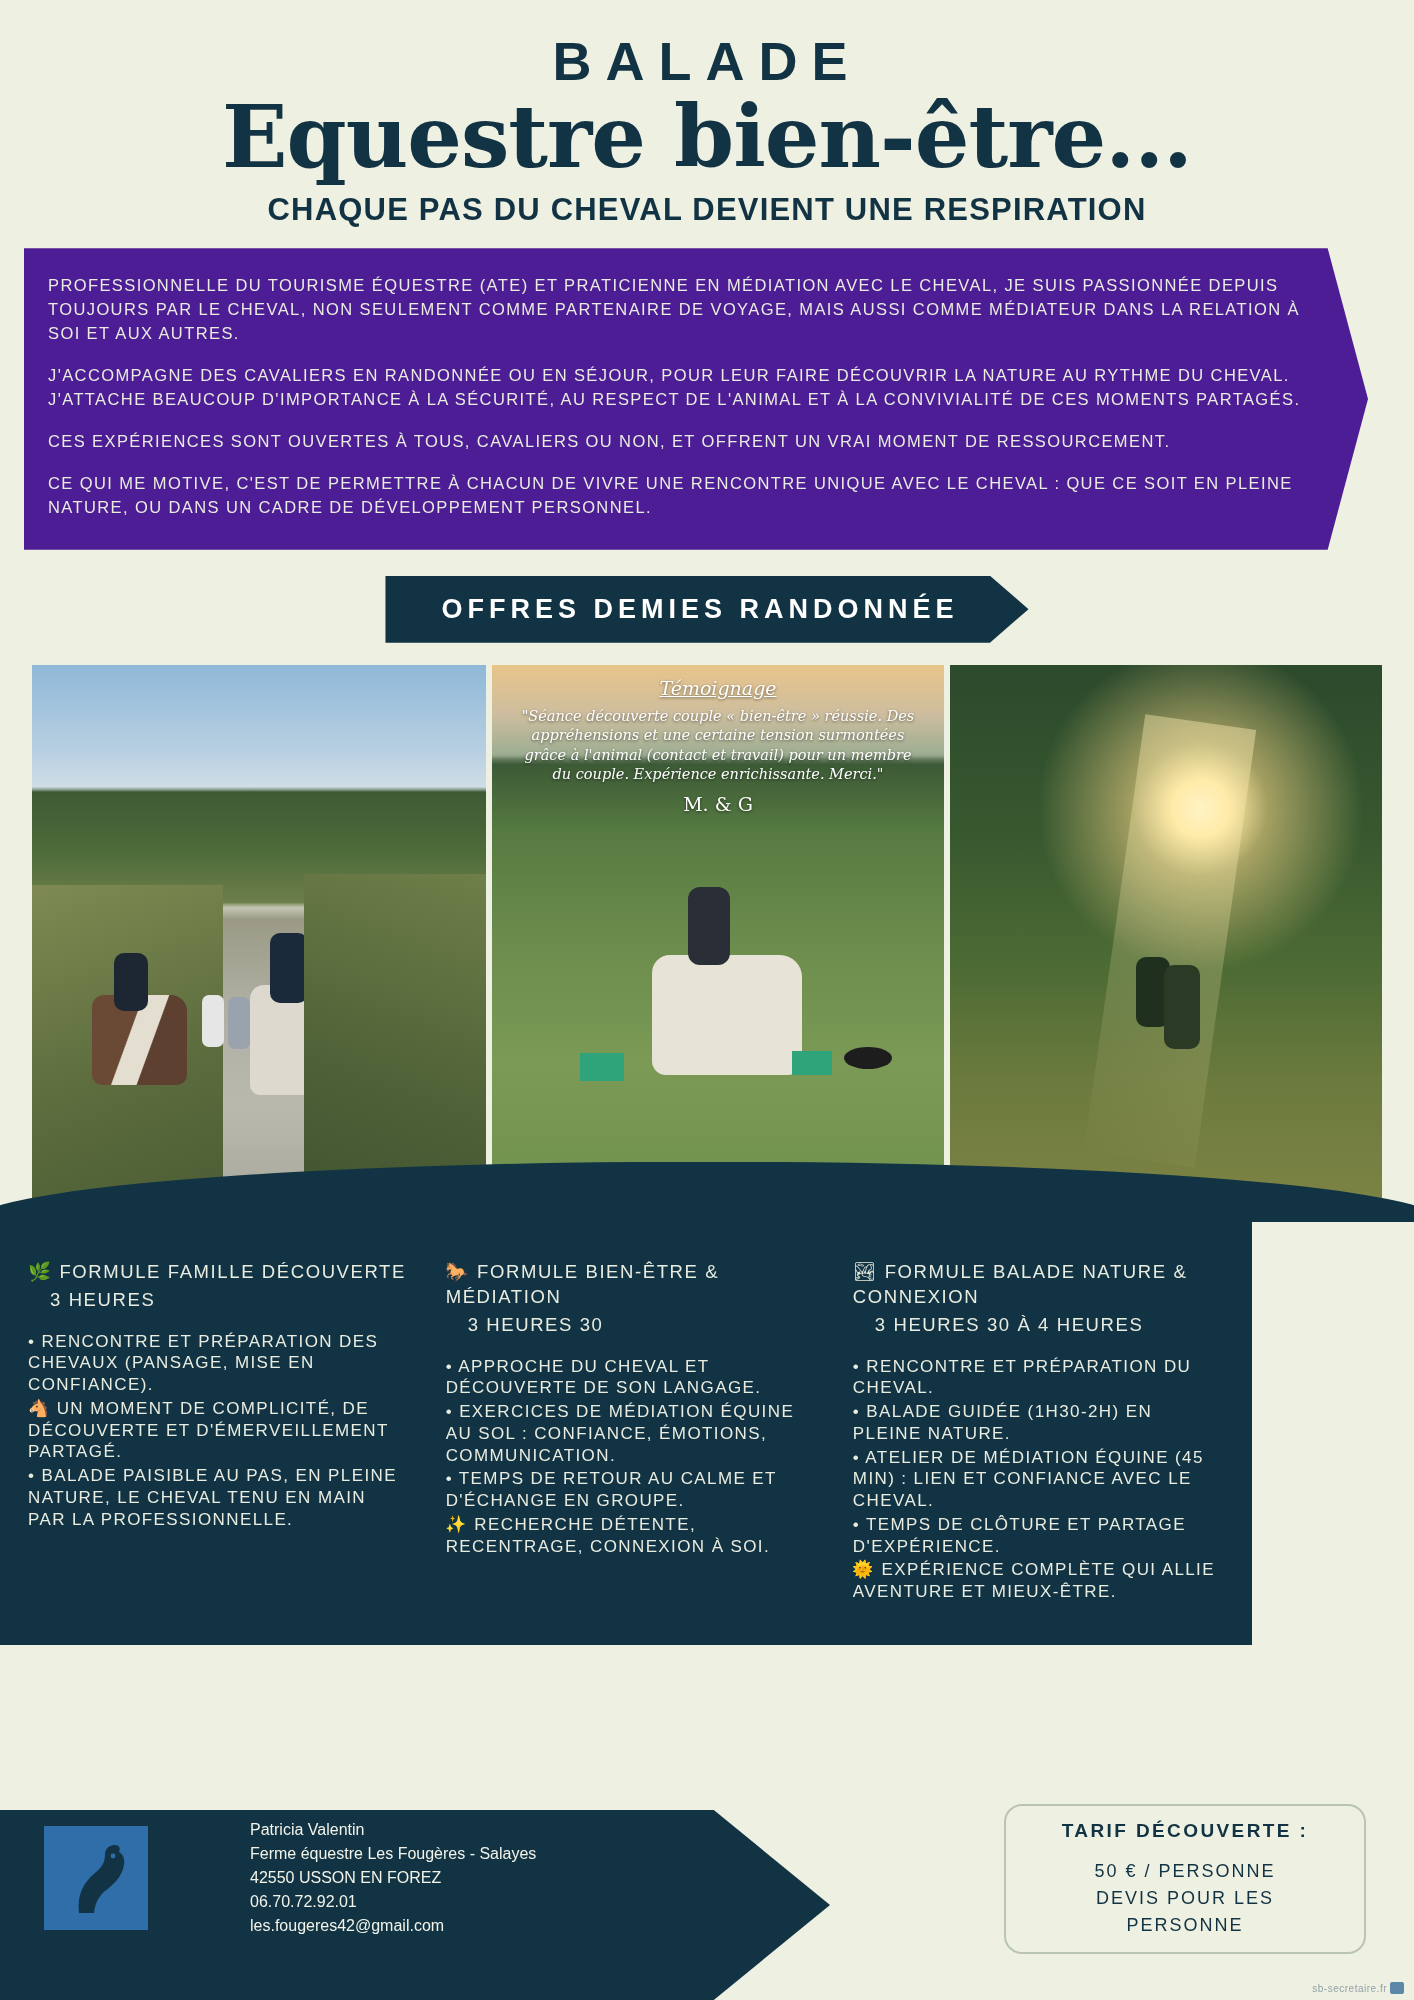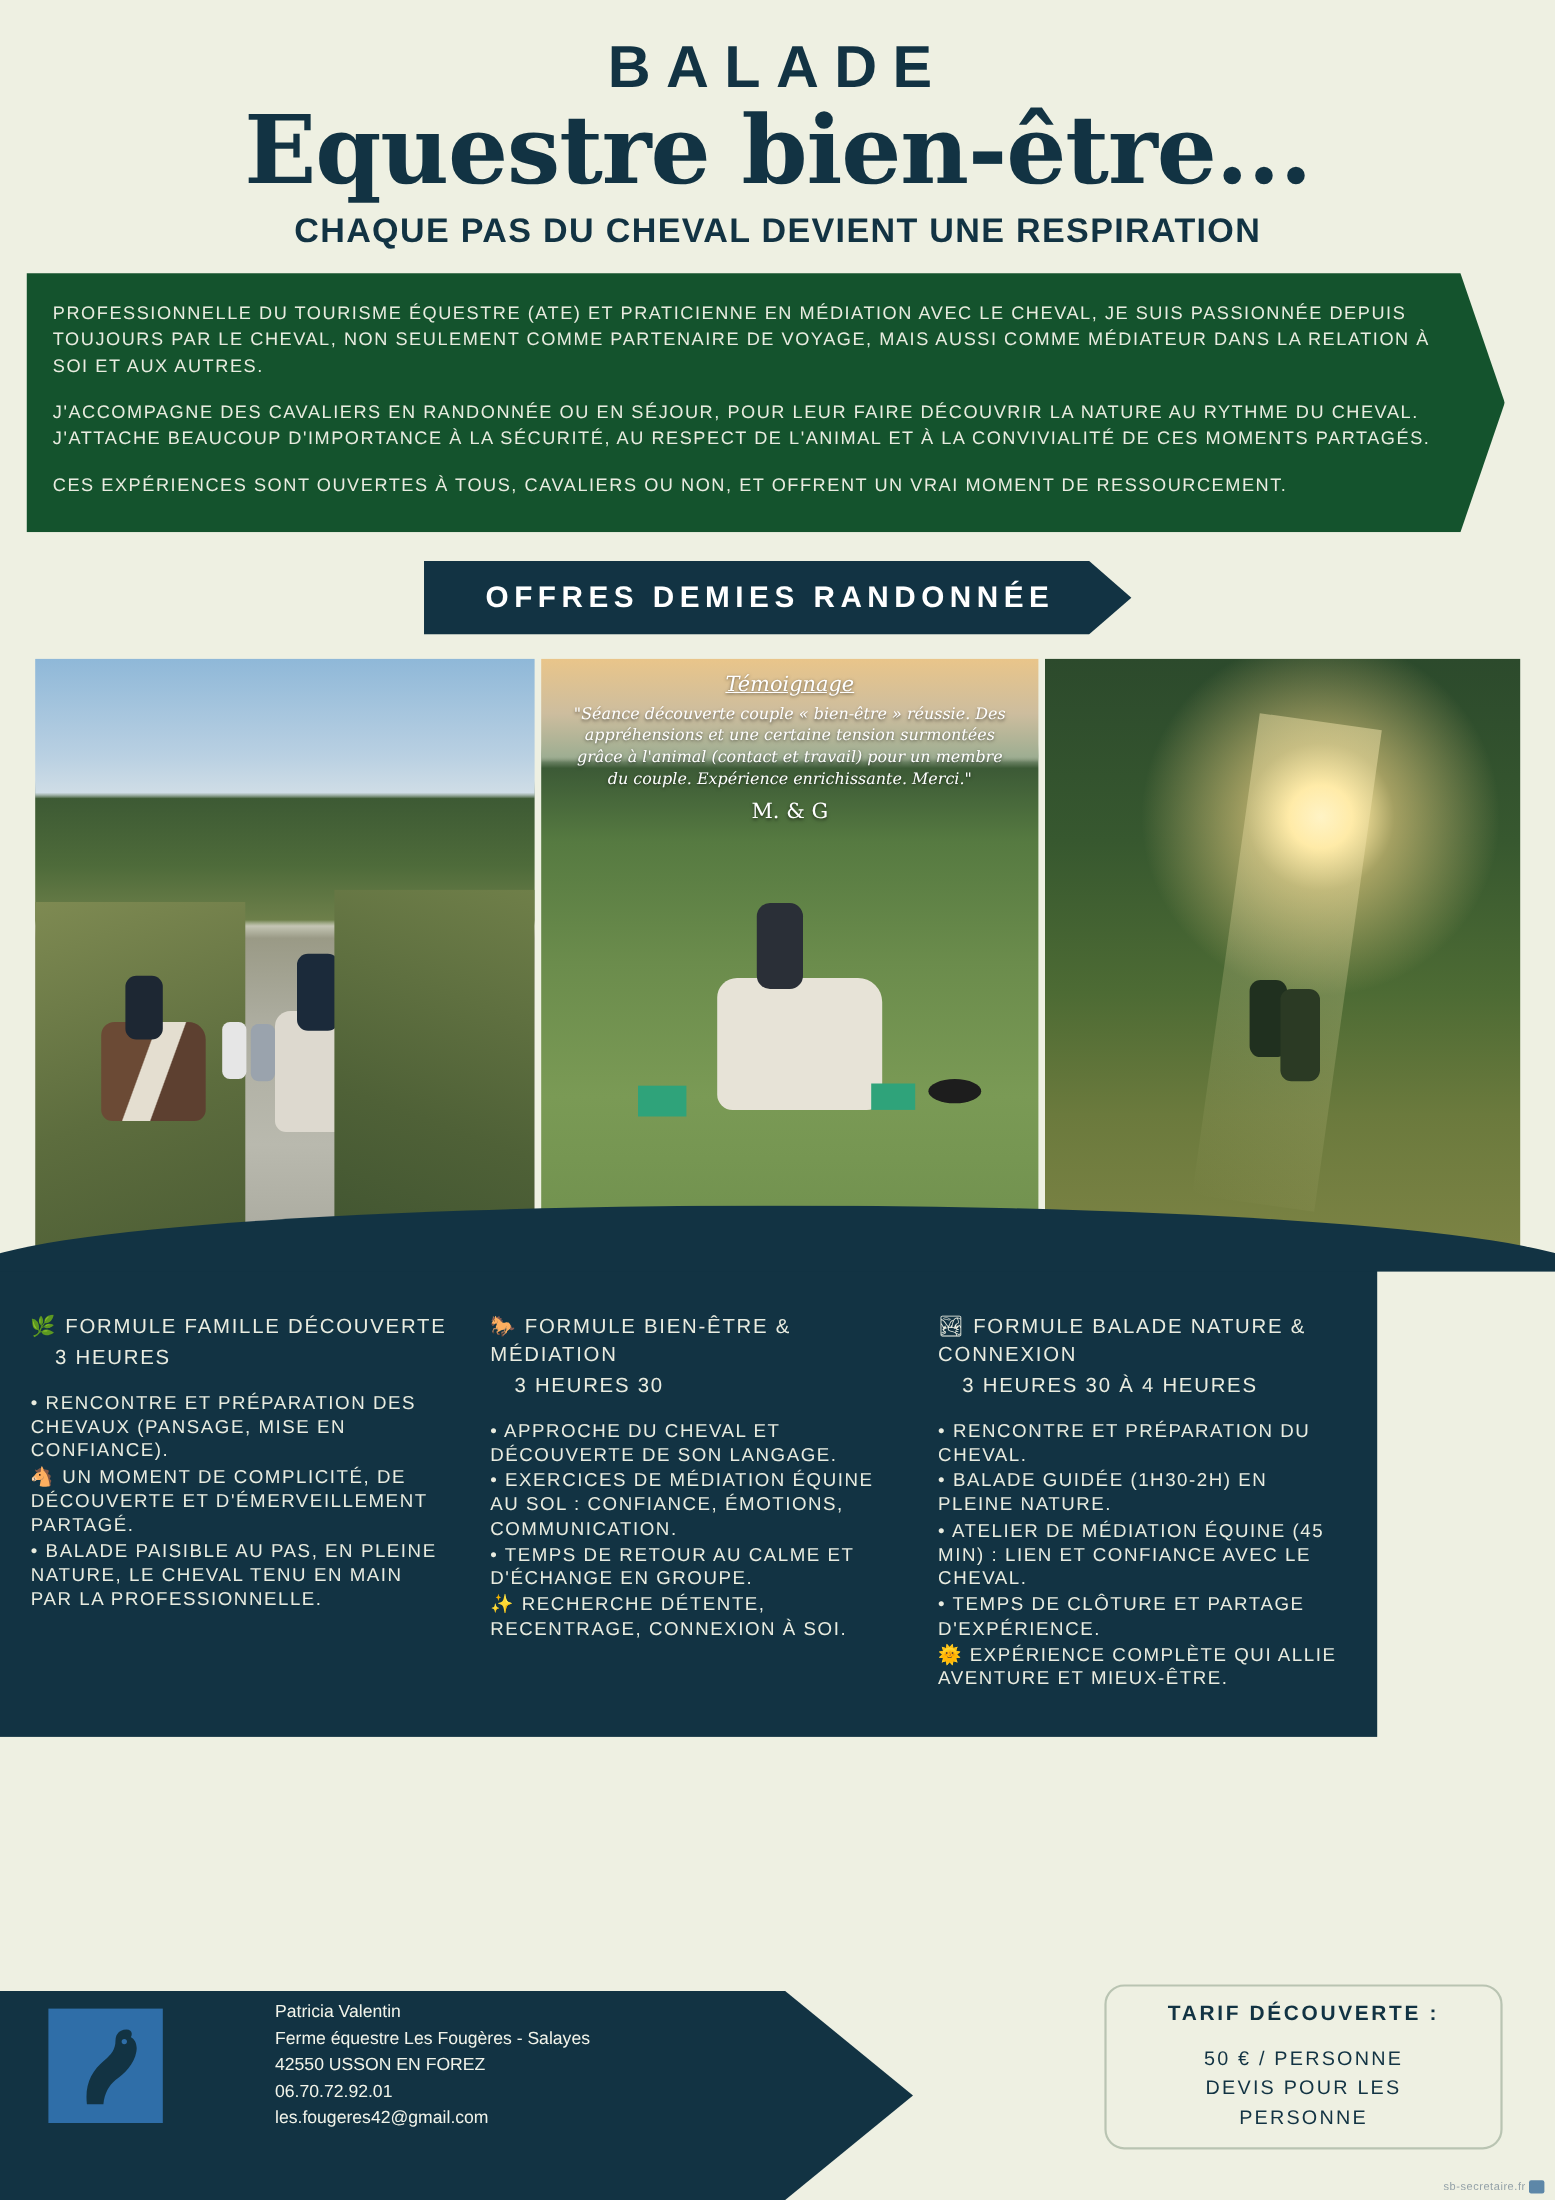--- a/index.html
+++ b/index.html
@@ -43,21 +43,21 @@
   }
 
   
   .intro-wrap {
     margin-top:20px;
     position:relative;
     width:1344px;
     margin-left:24px;
   }
   .intro {
-    background:#14532d;
+    background:#4c1d95;
     color:#e9ece0;
     padding:26px 46px 30px 24px;
     clip-path: polygon(0 0, 97% 0, 100% 50%, 97% 100%, 0 100%);
     width:1344px;
   }
   .intro p {
     margin:0 0 18px 0;
     font-size:16.5px;
     letter-spacing:1.4px;
     line-height:1.45;
@@ -239,20 +239,21 @@
     <div class="hdr-balade">BALADE</div>
     <div class="hdr-main">Equestre bien-être...</div>
     <div class="hdr-sub">CHAQUE PAS DU CHEVAL DEVIENT UNE RESPIRATION</div>
   </div>
 
   <div class="intro-wrap">
     <div class="intro">
       <p>PROFESSIONNELLE DU TOURISME ÉQUESTRE (ATE) ET PRATICIENNE EN MÉDIATION AVEC LE CHEVAL, JE SUIS PASSIONNÉE DEPUIS TOUJOURS PAR LE CHEVAL, NON SEULEMENT COMME PARTENAIRE DE VOYAGE, MAIS AUSSI COMME MÉDIATEUR DANS LA RELATION À SOI ET AUX AUTRES.</p>
       <p>J'ACCOMPAGNE DES CAVALIERS EN RANDONNÉE OU EN SÉJOUR, POUR LEUR FAIRE DÉCOUVRIR LA NATURE AU RYTHME DU CHEVAL. J'ATTACHE BEAUCOUP D'IMPORTANCE À LA SÉCURITÉ, AU RESPECT DE L'ANIMAL ET À LA CONVIVIALITÉ DE CES MOMENTS PARTAGÉS.</p>
       <p>CES EXPÉRIENCES SONT OUVERTES À TOUS, CAVALIERS OU NON, ET OFFRENT UN VRAI MOMENT DE RESSOURCEMENT.</p>
+      <p>CE QUI ME MOTIVE, C'EST DE PERMETTRE À CHACUN DE VIVRE UNE RENCONTRE UNIQUE AVEC LE CHEVAL : QUE CE SOIT EN PLEINE NATURE, OU DANS UN CADRE DE DÉVELOPPEMENT PERSONNEL.</p>
     </div>
   </div>
 
   <div class="offers-wrap">
     <div class="offers">OFFRES DEMIES RANDONNÉE</div>
   </div>
 
   <div class="photos">
     <div class="photo p1">
       <div class="horse-a"></div>

